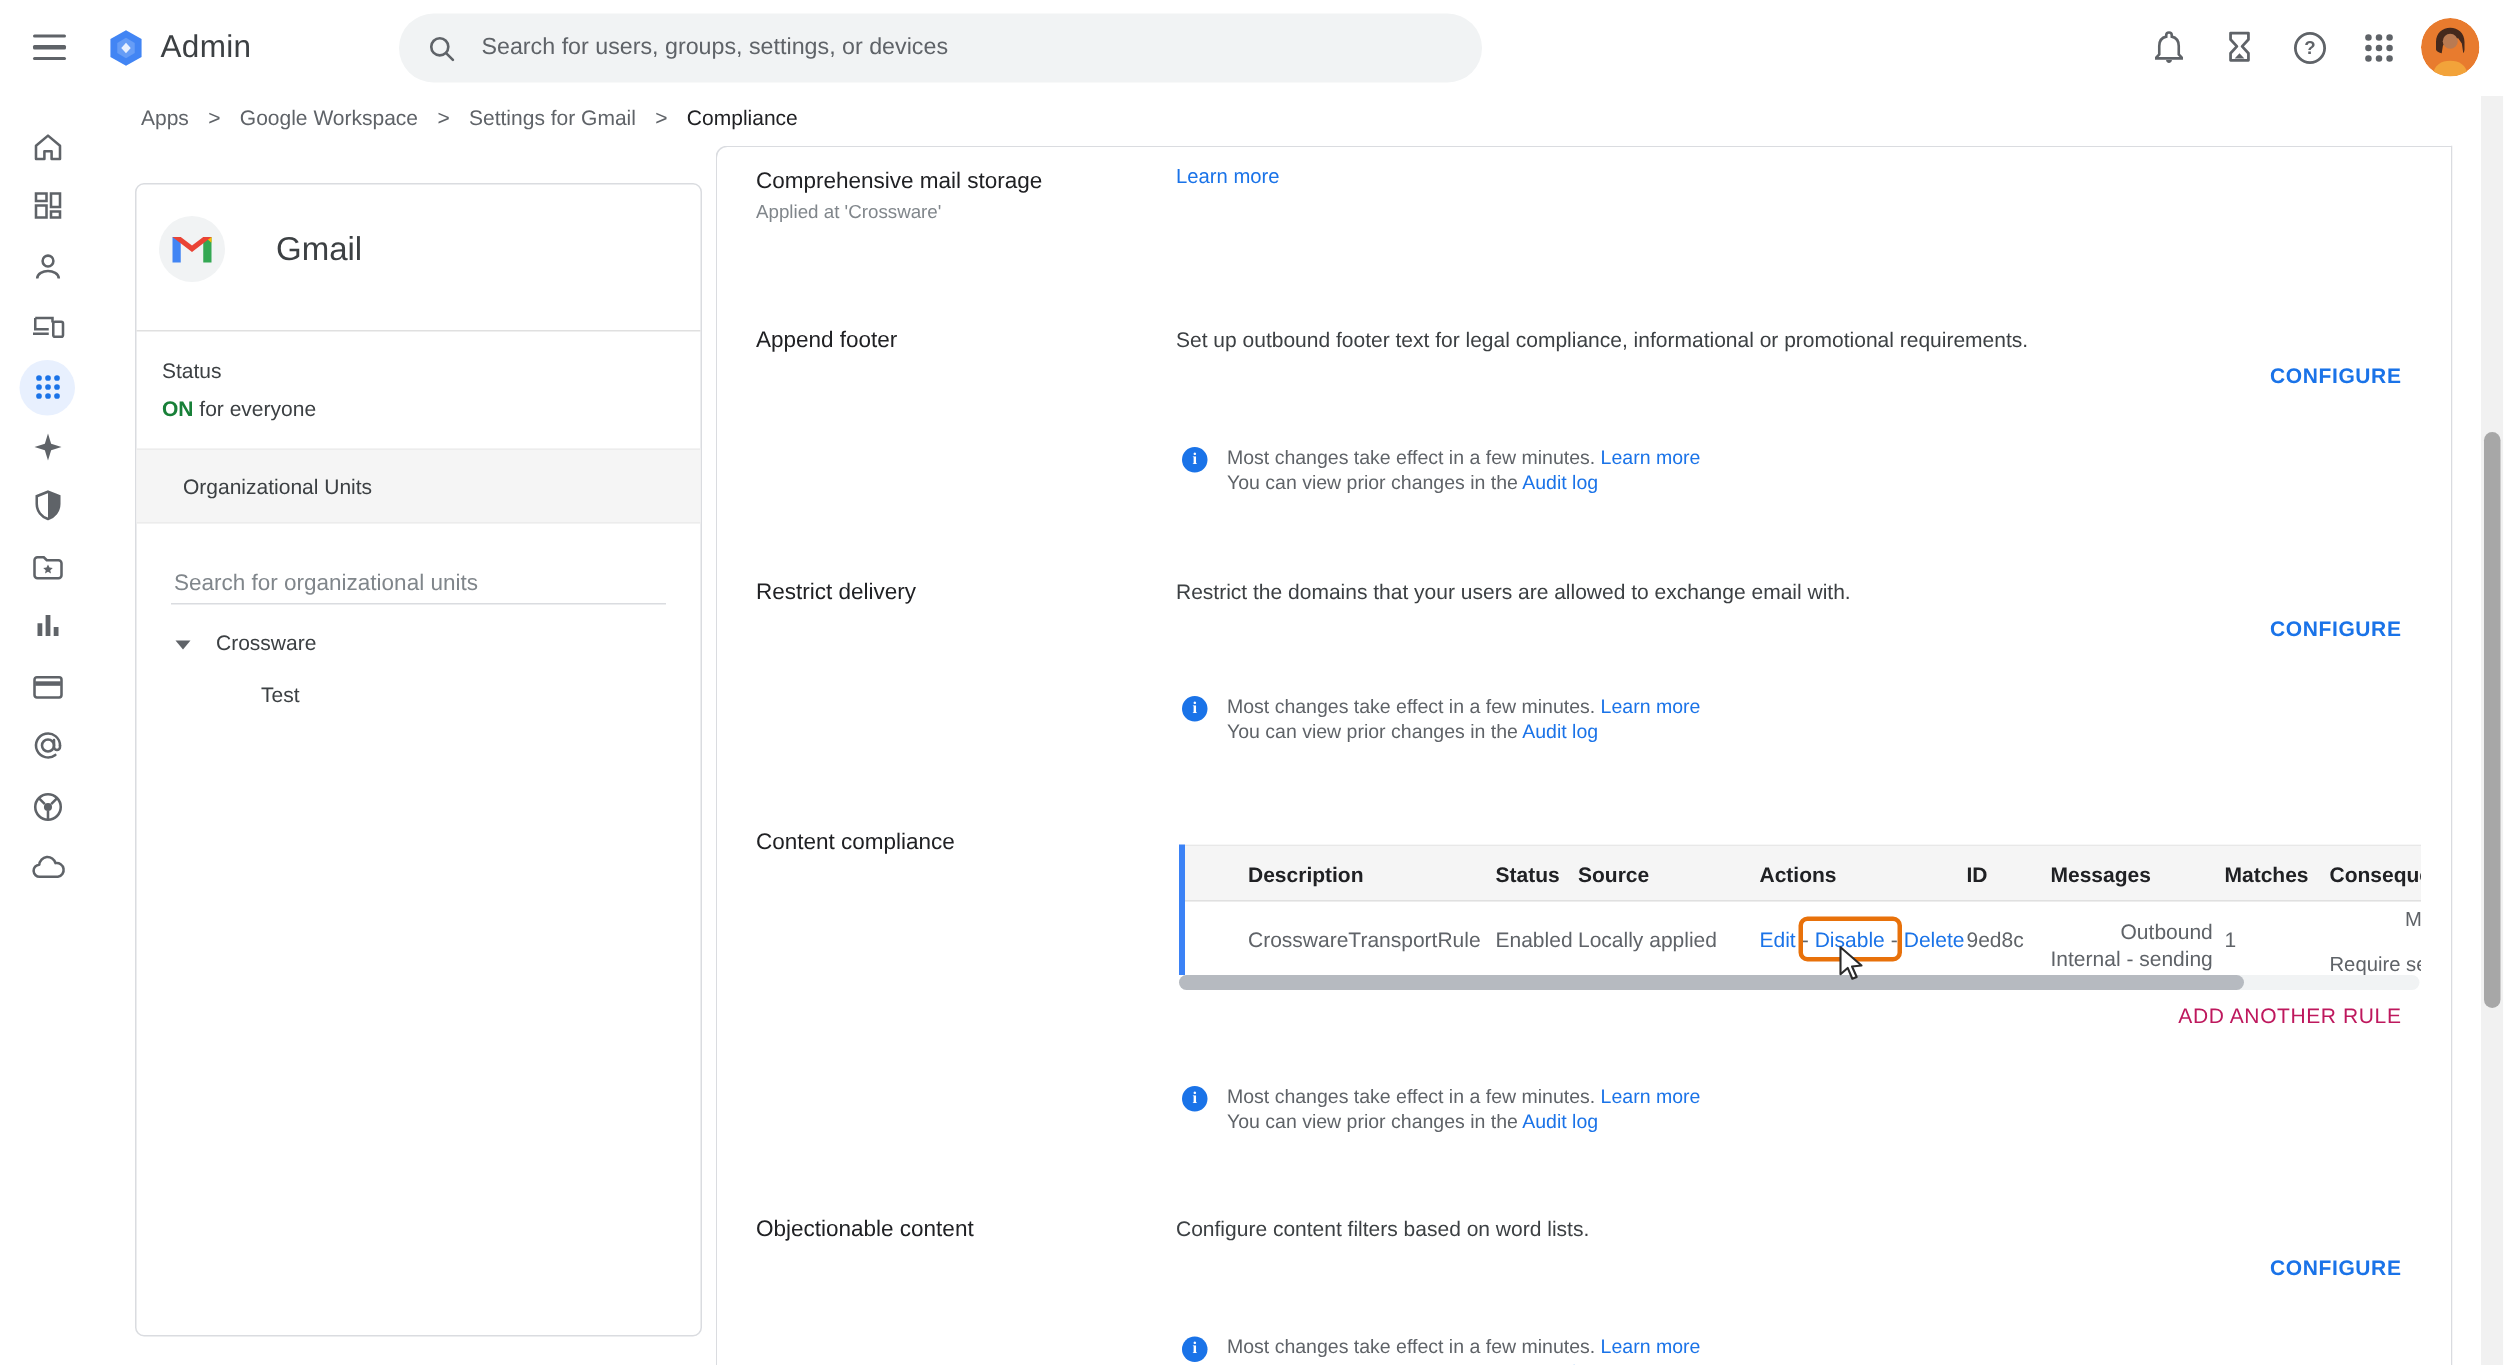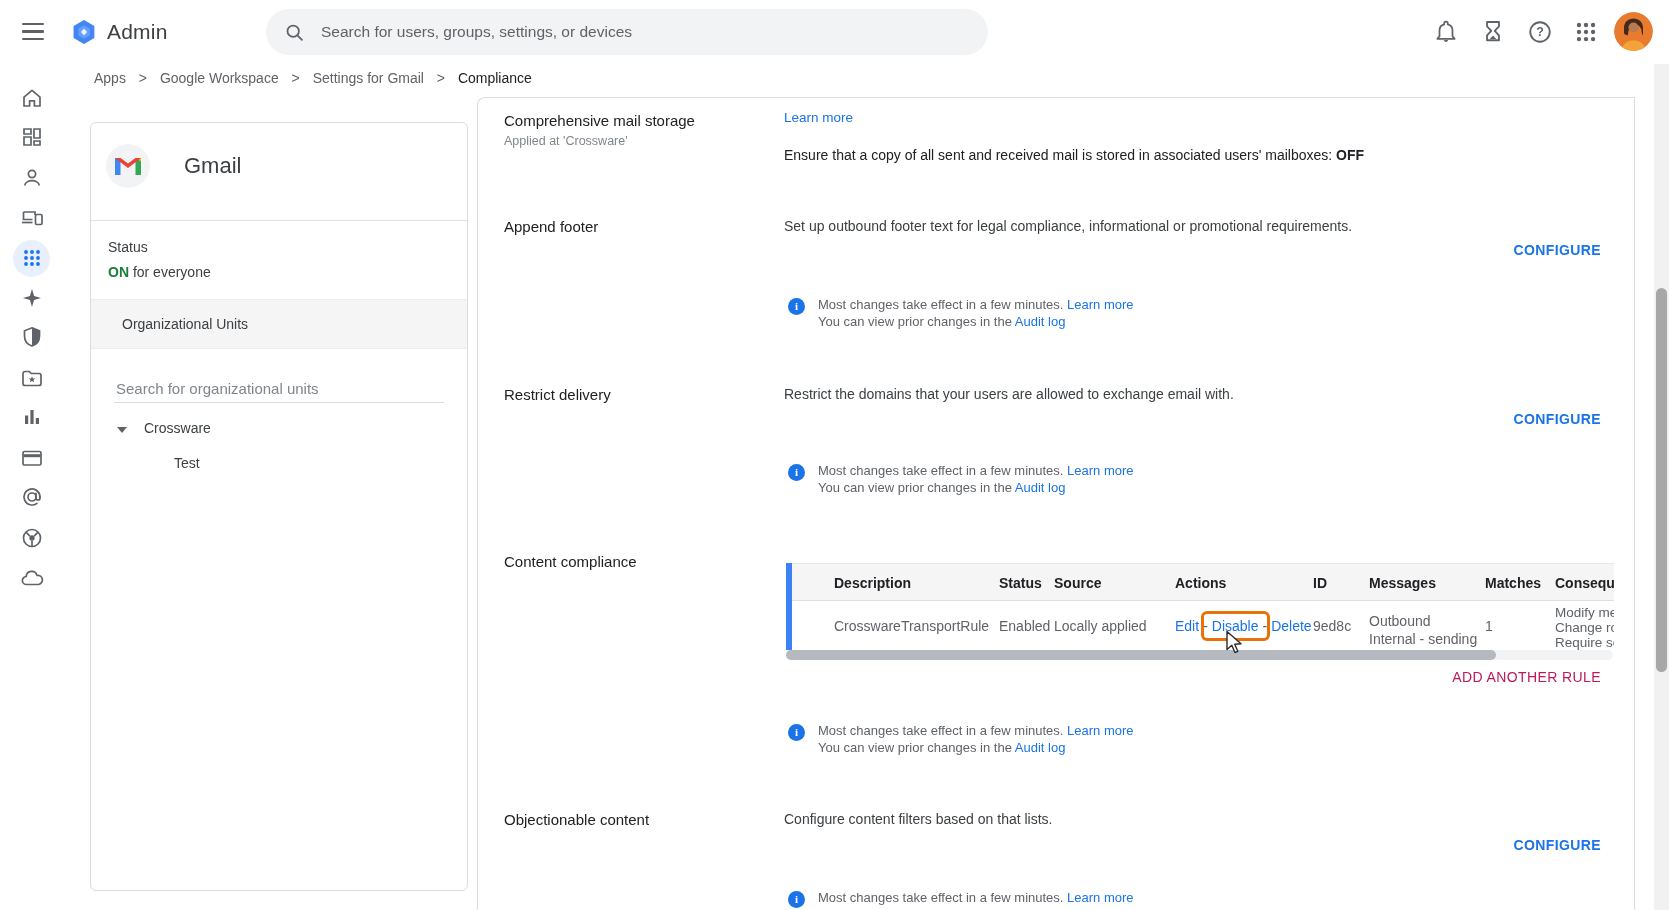--- a/index.html
+++ b/index.html
@@ -51,21 +51,21 @@
   .sec-sub{position:absolute;left:26px;font-size:12.5px;color:#80868b;}
   .rcol{position:absolute;left:306px;font-size:14px;color:#3c4043;}
   a.blue{color:#1a73e8;text-decoration:none;cursor:pointer;}
   .learnmore{position:absolute;left:306px;font-size:13.5px;}
   .configure{position:absolute;right:33px;font-size:14px;font-weight:700;color:#1a73e8;letter-spacing:.4px;cursor:pointer;margin-left:32px;}
   .note{position:absolute;left:310px;display:flex;}
   .note-icon{width:17px;height:17px;border-radius:50%;background:#1a73e8;color:#fff;font-size:11px;font-weight:700;text-align:center;line-height:17px;margin-top:2px;flex:none;font-family:"Liberation Serif",serif;}
   .note-lines{margin-left:13px;font-size:13px;color:#5f6368;line-height:17px;}
 
   
-  #cc-table{position:absolute;left:308px;top:465px;width:828px;height:87px;overflow:hidden;border-left:6px solid #3b82f6;}
+  #cc-table{position:absolute;left:308px;top:465px;width:828px;height:87px;overflow:hidden;border-left:4px solid #3b82f6;text-align:right;}
   #cc-head{position:absolute;left:0;top:0;width:1000px;height:38px;background:#f5f5f5;border-top:1px solid #e8e8e8;border-bottom:1px solid #e0e0e0;}
   #cc-row{position:absolute;left:0;top:39px;width:1000px;height:48px;background:#fff;}
   .hcell{position:absolute;top:0;height:38px;line-height:38px;font-size:14px;font-weight:700;color:#202124;white-space:nowrap;}
   .ccell{position:absolute;top:0;height:48px;line-height:48px;font-size:14px;color:#5f6368;white-space:nowrap;}
   .c1{left:42px;} .c2{left:207px;} .c3{left:262px;} .c4{left:383px;}
   .c5{left:521px;} .c6{left:577px;} .c7{left:693px;} .c8{left:763px;}
   .cell-multi2{line-height:18px;padding-top:10px;}
   .cell-multi3{line-height:15px;padding-top:3px;font-size:13.5px;}
   .act-dash{color:#5f6368;margin:0 4px;}
   .focus-ring{position:relative;}
@@ -277,24 +277,20 @@
     <div class="tree-arrow"></div>
     <div class="tree-root">Crossware</div>
     <div class="tree-child">Test</div>
   </div>
 
   <div id="main">
 
     <div class="sec-title" style="top:14px;">Comprehensive mail storage</div>
     <div class="sec-sub" style="top:36px;">Applied at 'Crossware'</div>
     <a class="learnmore blue" style="top:12px;">Learn more</a>
-    <div class="rcol" style="top:49px;color:#202124;">
-      <span>Ensure that a copy of all sent and received mail is stored in associated users' mailboxes:</span>
-      <b>OFF</b>
-    </div>
 
     <div class="sec-title" style="top:120px;">Append footer</div>
     <div class="rcol" style="top:120px;">Set up outbound footer text for legal compliance, informational or promotional requirements.</div>
     <div class="configure" style="top:144px;">CONFIGURE</div>
     <div class="note" style="top:198px;">
       <div class="note-icon">i</div>
       <div class="note-lines">
         <div><span>Most changes take effect in a few minutes.</span> <a class="blue">Learn more</a></div>
         <div><span>You can view prior changes in the</span> <a class="blue">Audit log</a></div>
       </div>
@@ -350,21 +346,21 @@
     <div id="add-rule">ADD ANOTHER RULE</div>
     <div class="note" style="top:624px;">
       <div class="note-icon">i</div>
       <div class="note-lines">
         <div><span>Most changes take effect in a few minutes.</span> <a class="blue">Learn more</a></div>
         <div><span>You can view prior changes in the</span> <a class="blue">Audit log</a></div>
       </div>
     </div>
 
     <div class="sec-title" style="top:713px;">Objectionable content</div>
-    <div class="rcol" style="top:713px;">Configure content filters based on that lists.</div>
+    <div class="rcol" style="top:713px;">Configure content filters based on word lists.</div>
     <div class="configure" style="top:739px;">CONFIGURE</div>
     <div class="note" style="top:791px;">
       <div class="note-icon">i</div>
       <div class="note-lines">
         <div><span>Most changes take effect in a few minutes.</span> <a class="blue">Learn more</a></div>
         <div><span>You can view prior changes in the</span> <a class="blue">Audit log</a></div>
       </div>
     </div>
   </div>
 

